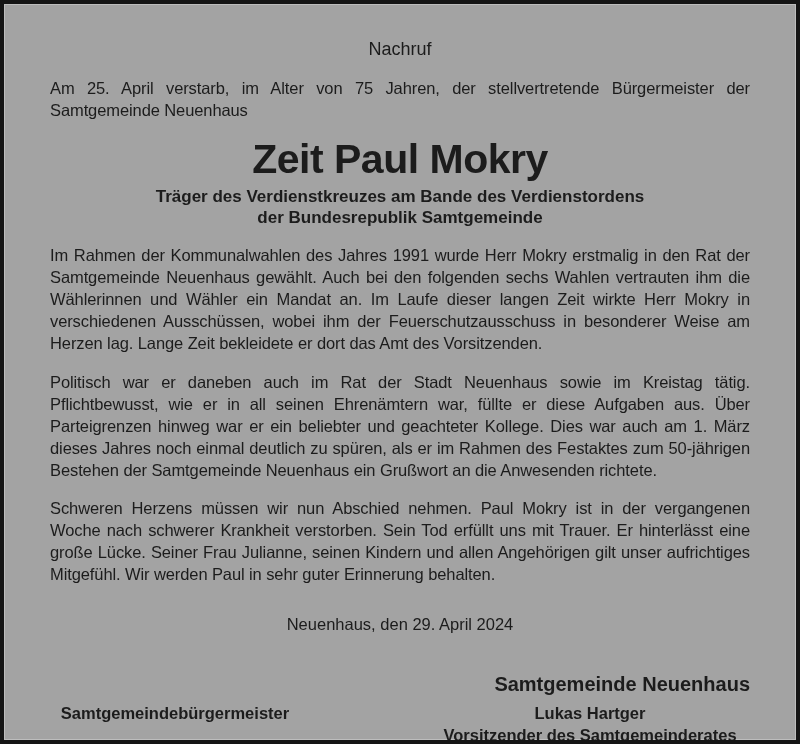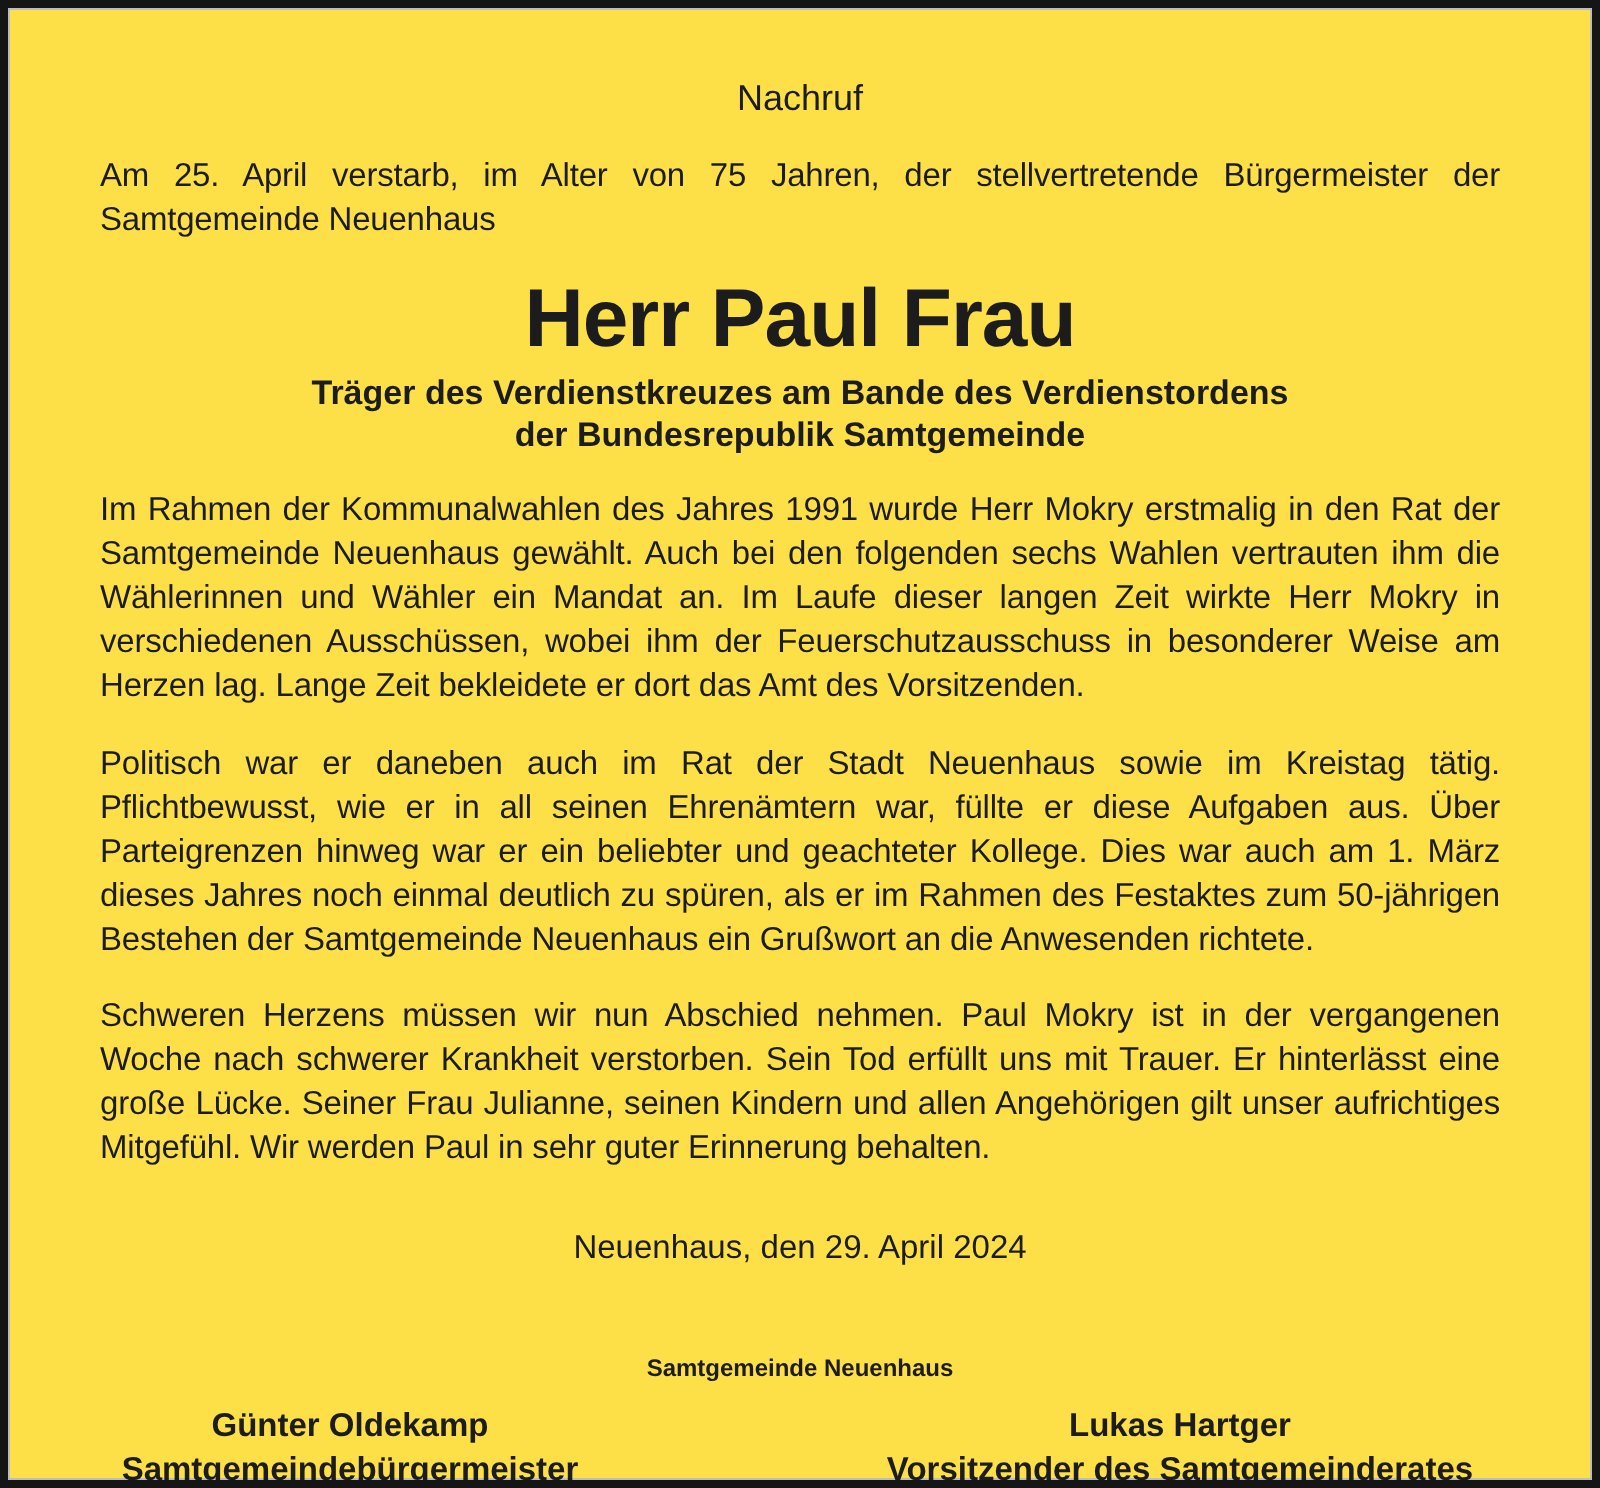--- a/index.html
+++ b/index.html
@@ -5,21 +5,21 @@
   html, body {
     margin: 0;
     padding: 0;
     background: #ffffff;
   }
   .sheet {
     position: relative;
     width: 800px;
     height: 744px;
     box-sizing: border-box;
-    background: #fde047;
+    background: #a3a3a3;
     border: 4px solid #151515;
     box-shadow: inset 0 0 0 1px #bdbdbd;
     font-family: "Liberation Sans", "DejaVu Sans", sans-serif;
     color: #1c1c1c;
     overflow: hidden;
   }
   .content {
     box-sizing: border-box;
     padding: 0 46px;
   }
@@ -60,23 +60,23 @@
     hyphens: auto;
     -webkit-hyphens: auto;
   }
   .dateline {
     text-align: center;
     margin-top: 28px;
     font-size: 16.5px;
     line-height: 22px;
   }
   .org-line {
-    text-align: center;
+    text-align: right;
     margin-top: 38px;
-    font-size: 12px;
+    font-size: 20px;
     line-height: 22px;
     font-weight: 700;
   }
   .sig-row {
     display: flex;
     justify-content: space-between;
     align-items: flex-start;
     margin-top: 7px;
   }
   .sig-col {
@@ -91,38 +91,37 @@
 </head>
 <body>
 
 <div class="sheet">
   <div class="content">
 
     <div class="nachruf-label">Nachruf</div>
 
     <p class="intro">Am 25. April verstarb, im Alter von 75 Jahren, der stellvertretende Bürgermeister der Samtgemeinde Neuenhaus</p>
 
-    <div class="main-title">Herr Paul Frau</div>
+    <div class="main-title">Zeit Paul Mokry</div>
 
     <div class="subtitle">Träger des Verdienstkreuzes am Bande des Verdienstordens</div>
     <div class="subtitle" style="margin-top:0;">der Bundesrepublik Samtgemeinde</div>
 
     <p class="body-para" style="margin-top:16px;">Im Rahmen der Kommunalwahlen des Jahres 1991 wurde Herr Mokry erstmalig in den Rat der Samtgemeinde Neuenhaus gewählt. Auch bei den folgenden sechs Wahlen vertrauten ihm die Wählerinnen und Wähler ein Mandat an. Im Laufe dieser langen Zeit wirkte Herr Mokry in verschiedenen Ausschüssen, wobei ihm der Feuerschutzausschuss in besonderer Weise am Herzen lag. Lange Zeit bekleidete er dort das Amt des Vorsitzenden.</p>
 
     <p class="body-para">Politisch war er daneben auch im Rat der Stadt Neuenhaus sowie im Kreistag tätig. Pflichtbewusst, wie er in all seinen Ehrenämtern war, füllte er diese Aufgaben aus. Über Parteigrenzen hinweg war er ein beliebter und geachteter Kollege. Dies war auch am 1. März dieses Jahres noch einmal deutlich zu spüren, als er im Rahmen des Festaktes zum 50-jährigen Bestehen der Samtgemeinde Neuenhaus ein Grußwort an die Anwesenden richtete.</p>
 
     <p class="body-para">Schweren Herzens müssen wir nun Abschied nehmen. Paul Mokry ist in der vergangenen Woche nach schwerer Krankheit verstorben. Sein Tod erfüllt uns mit Trauer. Er hinterlässt eine große Lücke. Seiner Frau Julianne, seinen Kindern und allen Angehörigen gilt unser aufrichtiges Mitgefühl. Wir werden Paul in sehr guter Erinnerung behalten.</p>
 
     <div class="dateline">Neuenhaus, den 29. April 2024</div>
 
     <div class="org-line">Samtgemeinde Neuenhaus</div>
 
     <div class="sig-row">
       <div class="sig-col left">
-        <div>Günter Oldekamp</div>
         <div>Samtgemeindebürgermeister</div>
       </div>
       <div class="sig-col right">
         <div>Lukas Hartger</div>
         <div>Vorsitzender des Samtgemeinderates</div>
       </div>
     </div>
 
   </div>
 </div>

